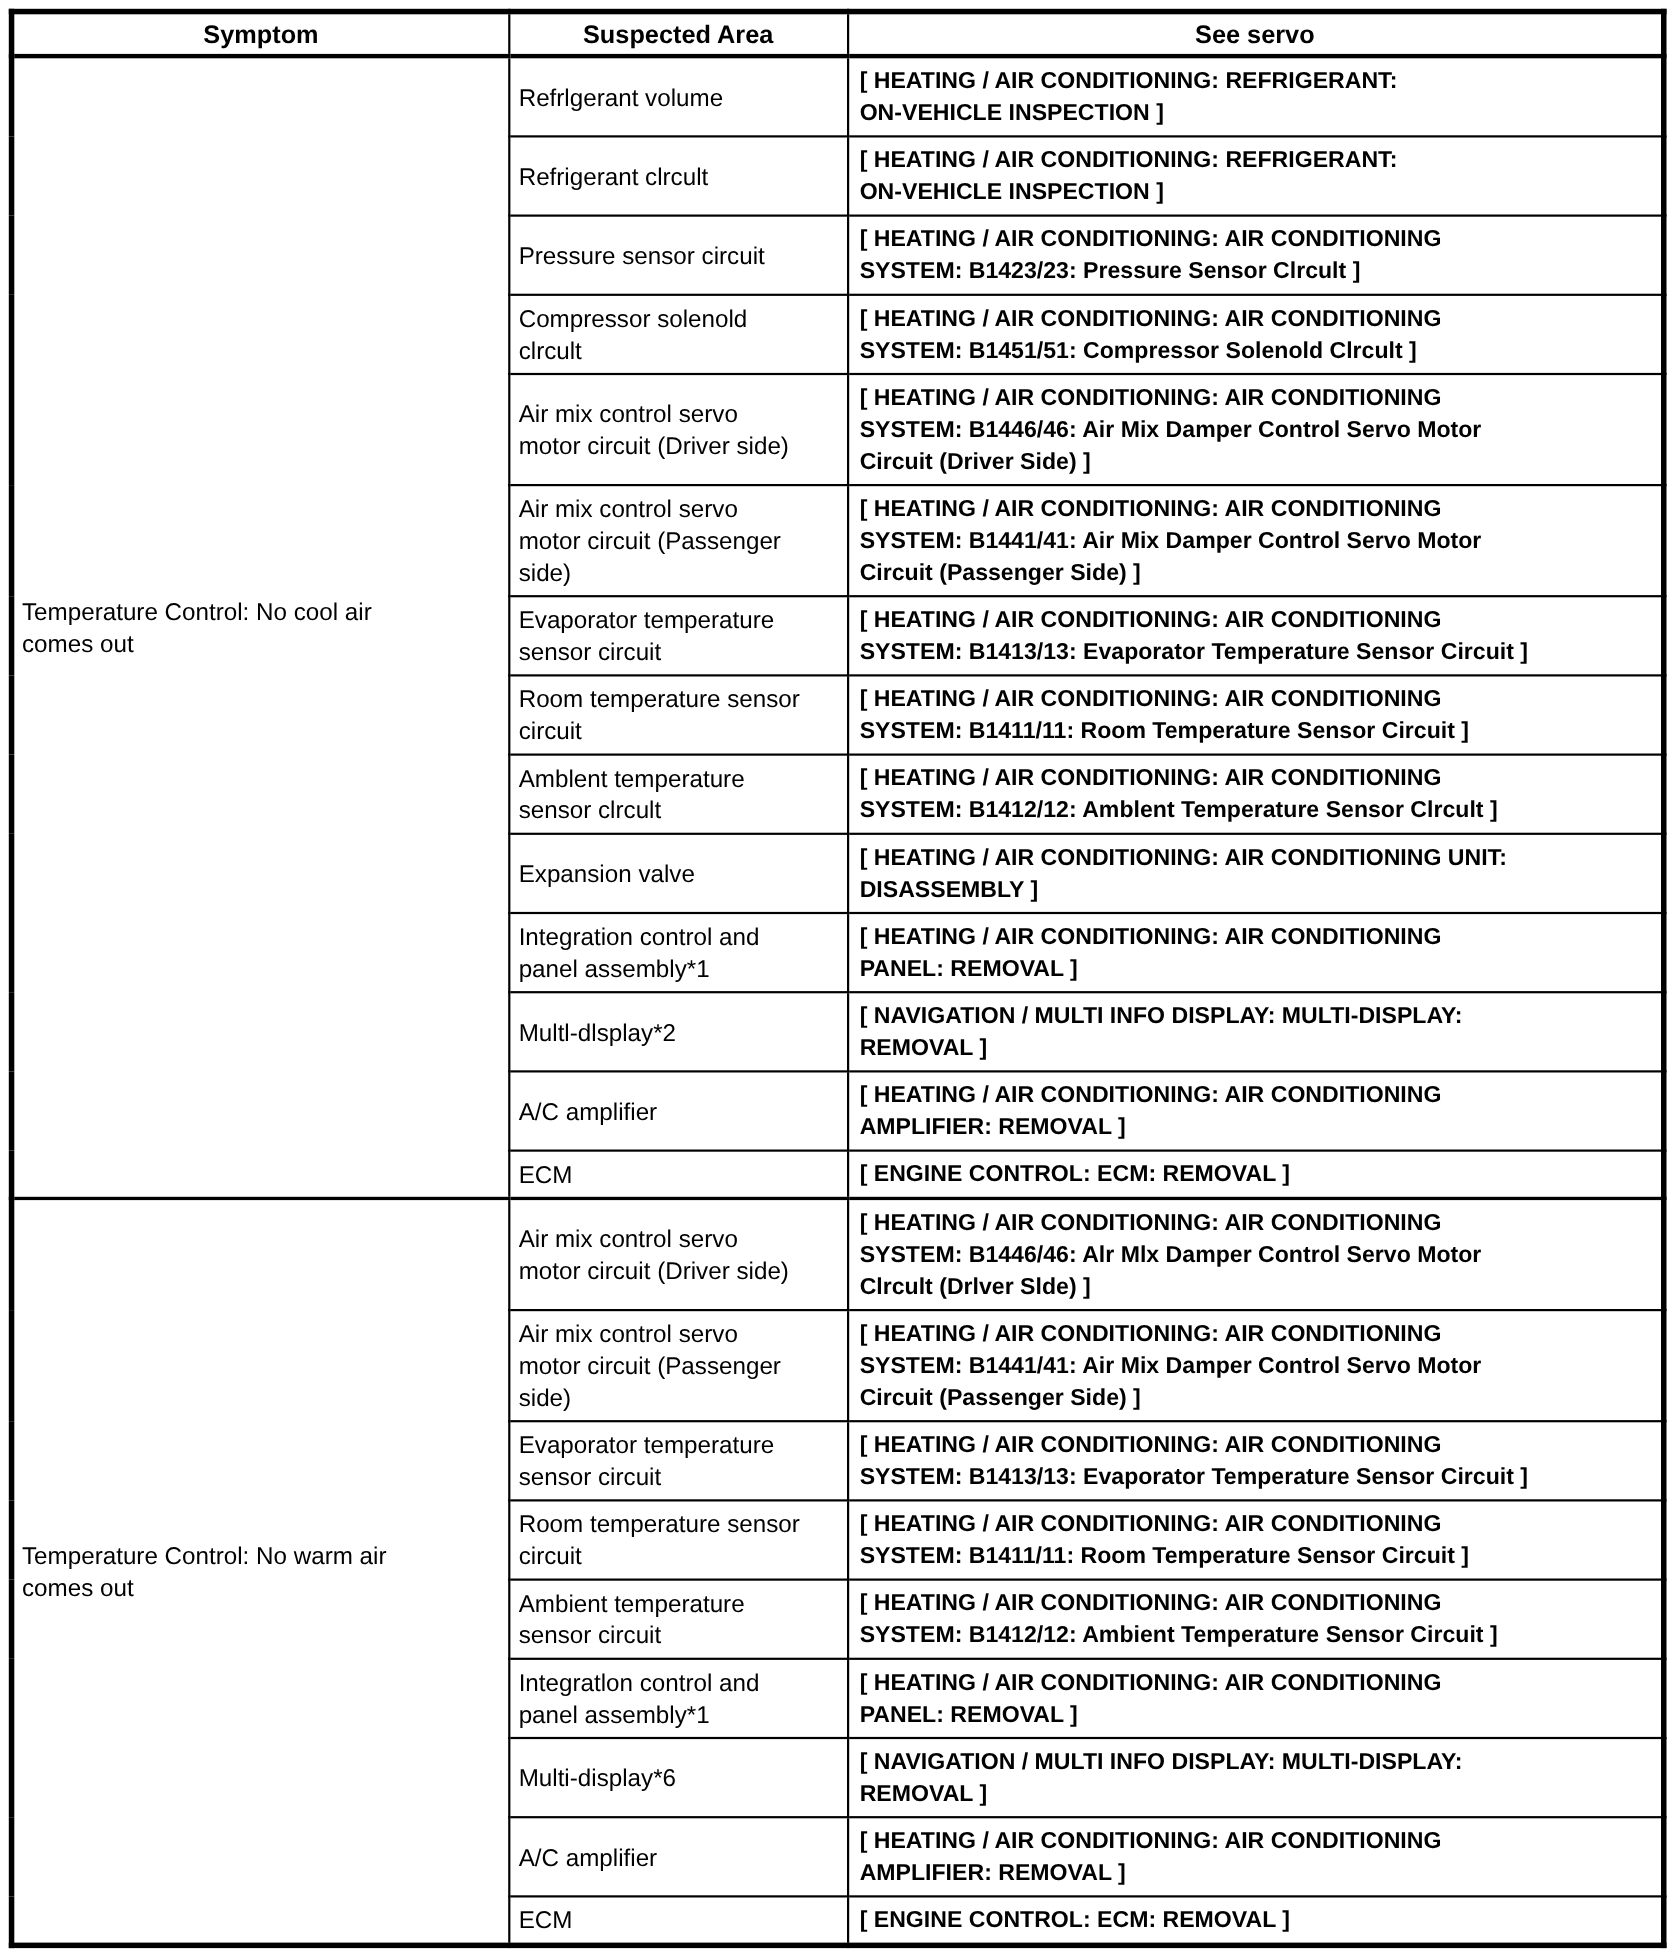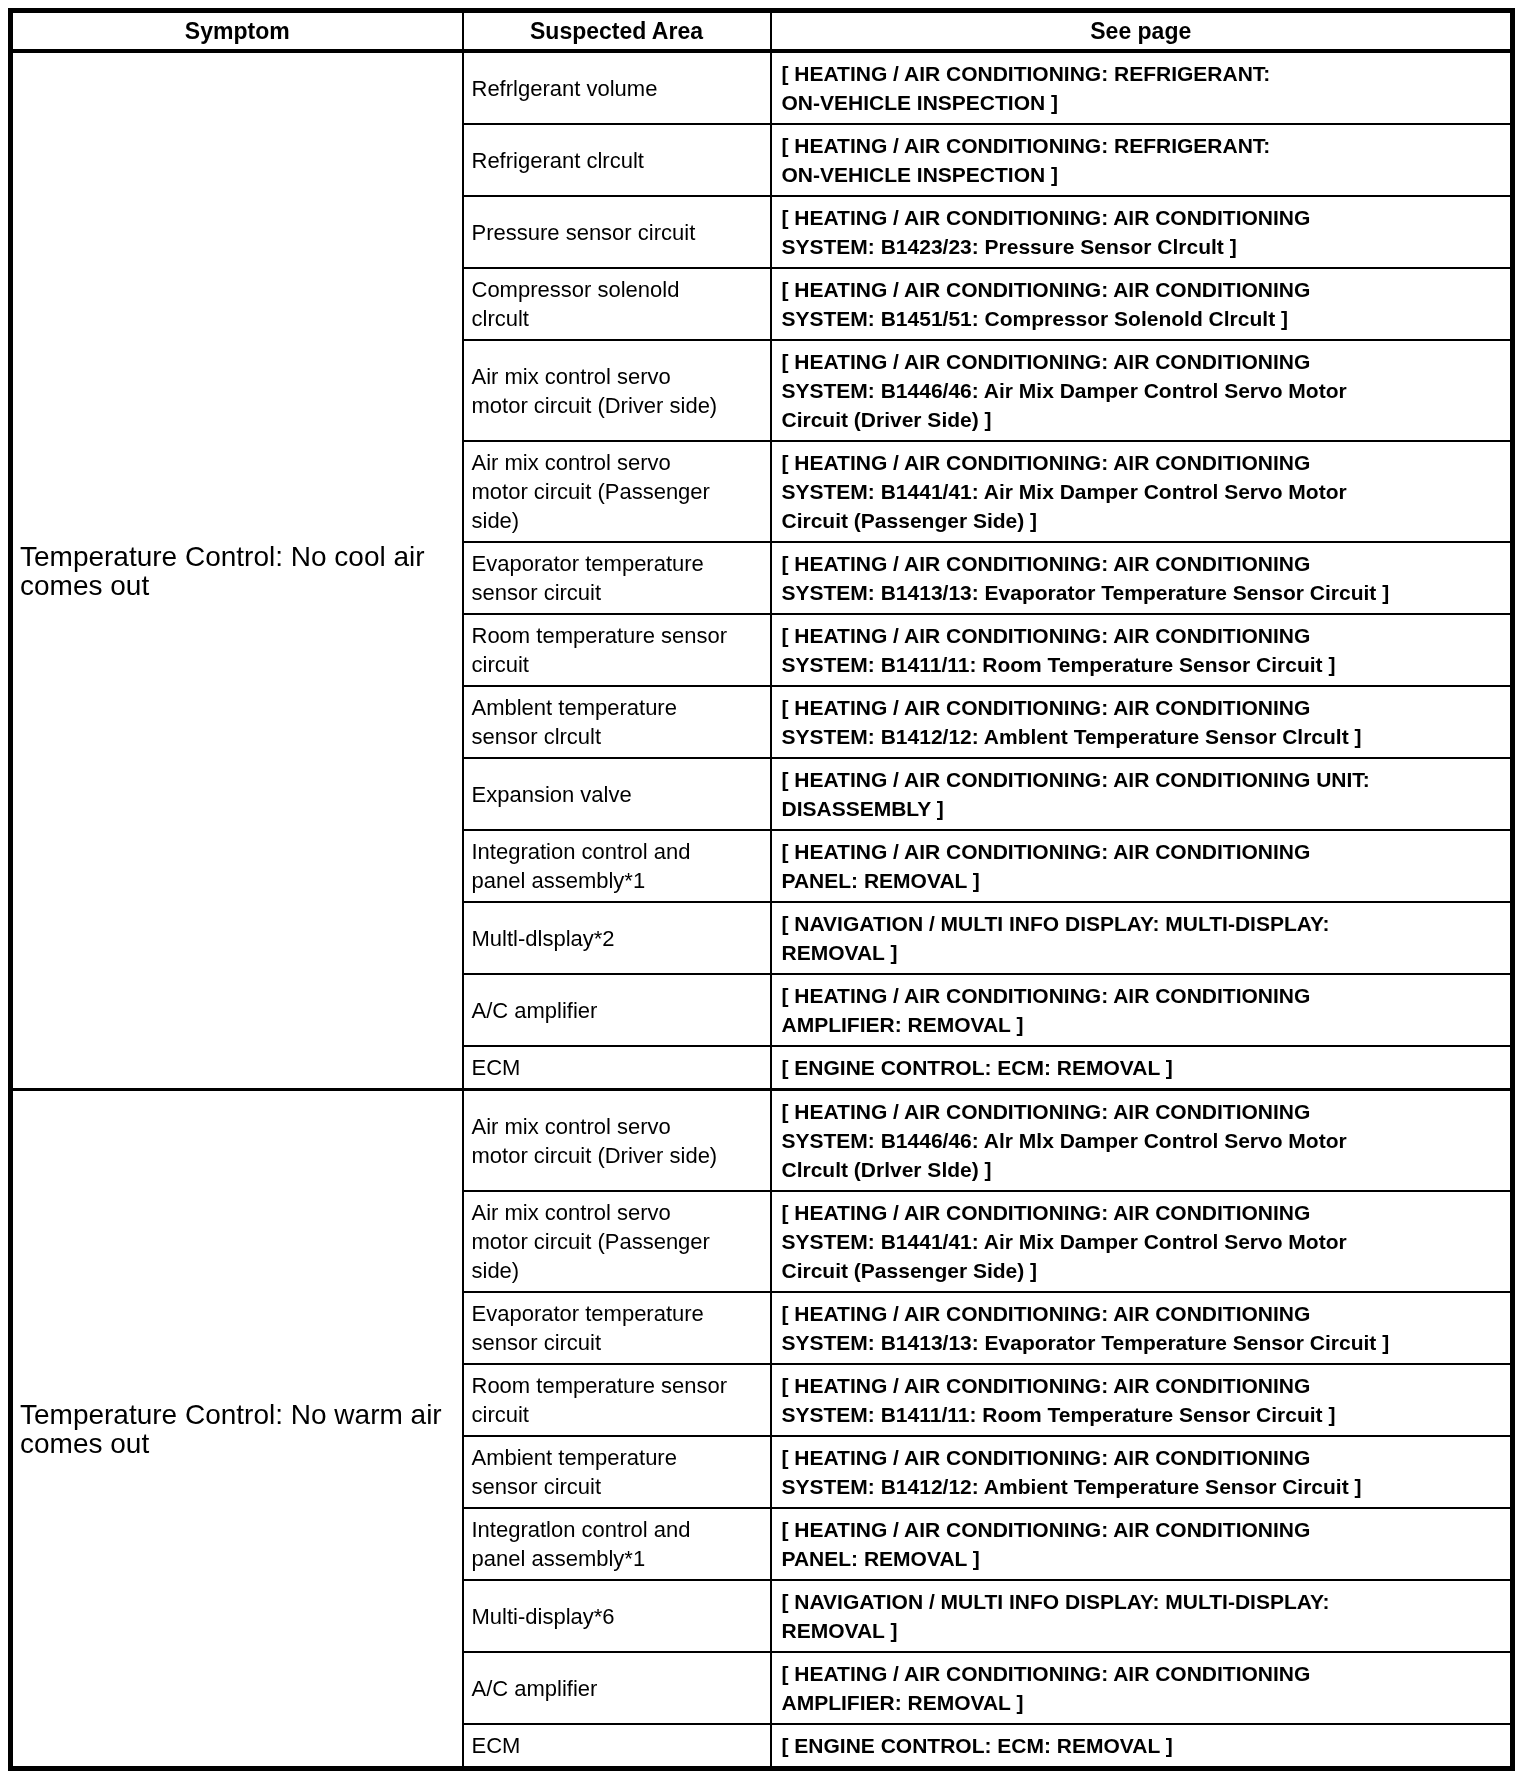--- a/index.html
+++ b/index.html
@@ -36,21 +36,21 @@
     padding: 4px 2px;
     line-height: 28px;
   }
   td {
     border: 2px solid #000;
     vertical-align: middle;
     white-space: pre;
     overflow: hidden;
   }
   td.symptom {
-    font-size: 28px;
+    font-size: 22px;
     line-height: 29px;
     padding: 6px 4px 6px 7px;
     font-weight: normal;
     text-align: left;
   }
   td.area {
     font-size: 22px;
     line-height: 29px;
     padding: 6px 6px 6px 8px;
     font-weight: normal;
@@ -70,21 +70,21 @@
   <table class="diag">
     <colgroup>
       <col class="c-symptom">
         <col class="c-area">
         <col class="c-page">
     </colgroup>
     <thead>
       <tr>
         <th>Symptom</th>
         <th>Suspected Area</th>
-        <th>See page</th>
+        <th>See servo</th>
       </tr>
     </thead>
     <tbody>
 
       <tr>
         <td class="symptom" rowspan="14">Temperature Control: No cool air
 comes out</td>
         <td class="area">Refrlgerant volume</td>
         <td class="page-ref">[ HEATING / AIR CONDITIONING: REFRIGERANT:
 ON-VEHICLE INSPECTION ]</td>

